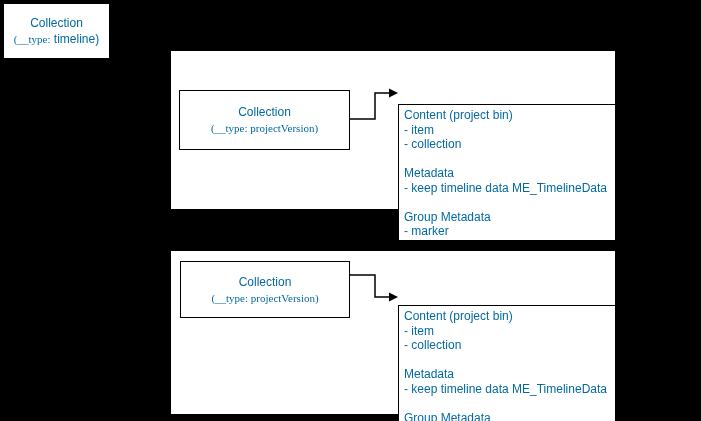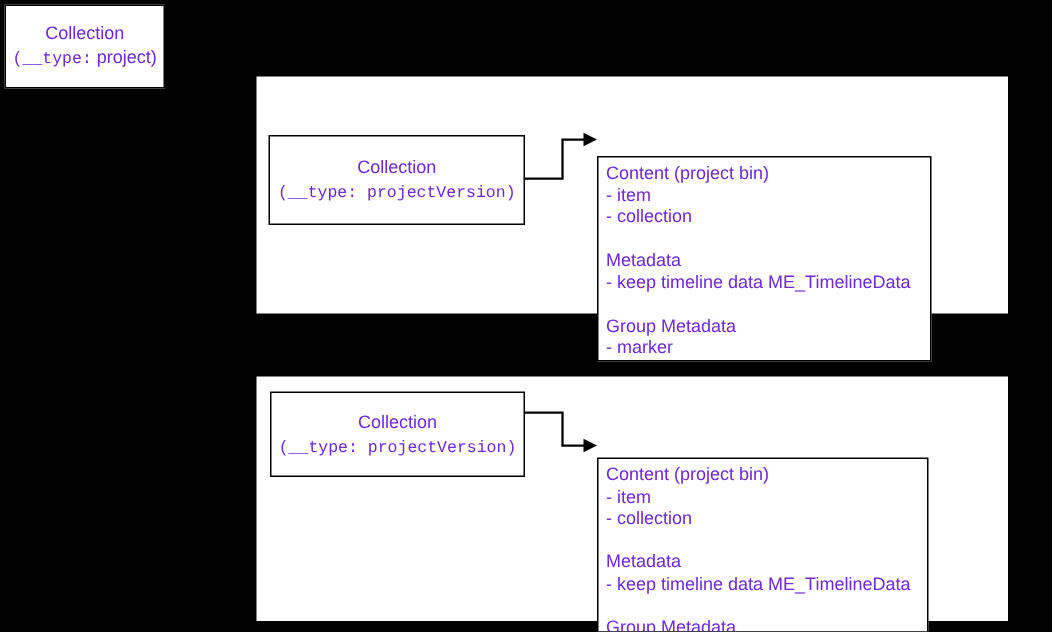--- a/index.html
+++ b/index.html
@@ -2,26 +2,26 @@
 <html><head>
 <meta charset="utf-8">
 <style>
   html, body {
     margin: 0;
     padding: 0;
     background: #000000;
   }
   .stage {
     position: relative;
-    width: 672px;
+    width: 615px;
     height: 421px;
     background: #000000;
     overflow: hidden;
     font-family: "Liberation Sans", sans-serif;
-    color: #6d28d9;
+    color: #0369a1;
   }
   .node {
     position: absolute;
     background: #ffffff;
     border: 1px solid #000000;
     box-sizing: border-box;
   }
   .collection-node {
     display: flex;
     flex-direction: column;
@@ -31,21 +31,21 @@
     line-height: 16px;
   }
   .collection-title {
     font-size: 12px;
   }
   .type-line {
     font-size: 12px;
     white-space: nowrap;
   }
   .type-line .mono {
-    font-family: Liberation Mono, monospace;
+    font-family: Liberation Serif, serif;
     font-size: 11px;
   }
   .panel {
     position: absolute;
     background: #ffffff;
   }
   .content-node {
     padding: 3px 4px 0 5px;
     font-size: 12px;
     margin-top: 44px;
@@ -72,21 +72,21 @@
     stroke: none;
   }
 </style>
 </head>
 <body>
 
 <div class="stage">
 
   <div class="node collection-node" style="left:3px; top:3px; width:107px; height:56px;">
     <div class="collection-title">Collection</div>
-    <div class="type-line"><span class="mono">(__type:</span><span> project)</span></div>
+    <div class="type-line"><span class="mono">(__type:</span><span> timeline)</span></div>
   </div>
 
   <div class="panel" style="left:171px; top:51px; width:527px; height:158px;">
 
     <div class="node collection-node" style="left:8px; top:39px; width:171px; height:60px;">
       <div class="collection-title">Collection</div>
       <div class="type-line"><span class="mono">(__type: projectVersion)</span><span></span></div>
     </div>
 
     <div class="node content-node" style="left:227px; top:9px; width:223px; height:137px;">

